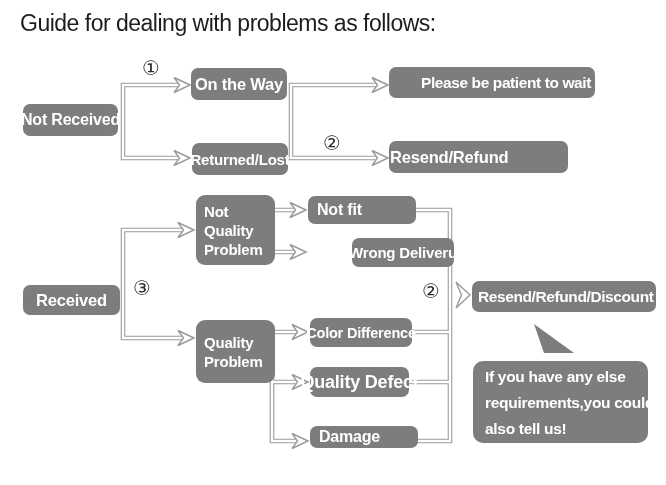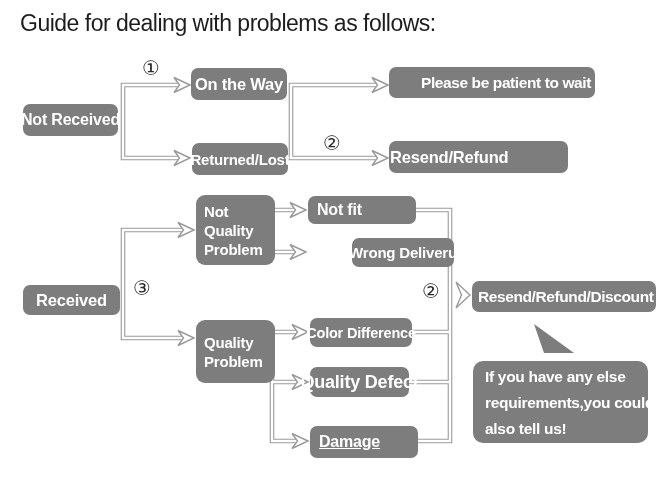--- a/index.html
+++ b/index.html
@@ -36,21 +36,21 @@
   #nb-returned-lost{left:192px; top:143px; width:96px; height:32px; font-size:15px;}
   #nb-please{left:389px; top:67px; width:178px; height:31px; font-size:15.5px; letter-spacing:-0.4px;padding-left:28px;}
   #nb-resend{left:389px; top:141px; width:178px; height:32px; font-size:16.5px; padding-left:1px;}
   #nb-received{left:23px; top:285px; width:97px; height:30px; font-size:16.5px;}
   #nb-nqp{left:196px; top:195px; width:71px; height:70px; font-size:15px; padding-left:8px;}
   #nb-qp{left:196px; top:320px; width:71px; height:63px; font-size:15px; padding-left:8px;}
   #nb-not-fit{left:308px; top:196px; width:99px; height:28px; font-size:16px; padding-left:9px;}
   #nb-wrong{left:308px; top:238px; width:102px; height:29px; font-size:15px;margin-left:44px;}
   #nb-color-diff{left:310px; top:318px; width:102px; height:29px; font-size:14.5px;}
   #nb-quality-defect{left:310px; top:367px; width:99px; height:30px; font-size:18px;}
-  #nb-damage{left:310px; top:426px; width:99px; height:32px; font-size:16px; padding-left:9px;text-decoration:underline;}
+  #nb-damage{left:310px; top:426px; width:99px; height:22px; font-size:16px; padding-left:9px;}
   #nb-rrd{left:472px; top:281px; width:178px; height:31px; font-size:15.5px; letter-spacing:-0.4px; padding-left:6px;}
   #bubble{
     left:473px; top:348px; width:175px; height:82px; border-radius:10px;
     display:block; text-align:left; font-size:15.5px; letter-spacing:-0.3px;
     padding:3px 0 0 12px; box-sizing:border-box;margin-top:13px;
   }
   #bubble span{display:block; line-height:26px; white-space:nowrap;}
   #step1{left:142px; top:57px;}
   #step2-top{left:323px; top:132px;}
   #step3{left:133px; top:277px;}

